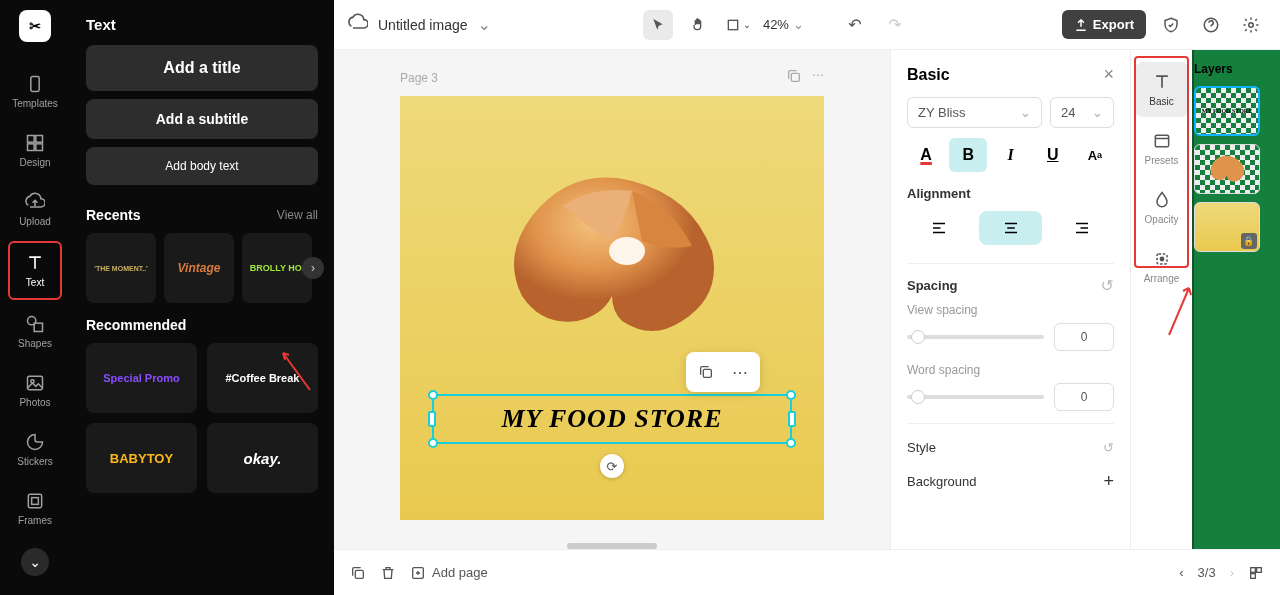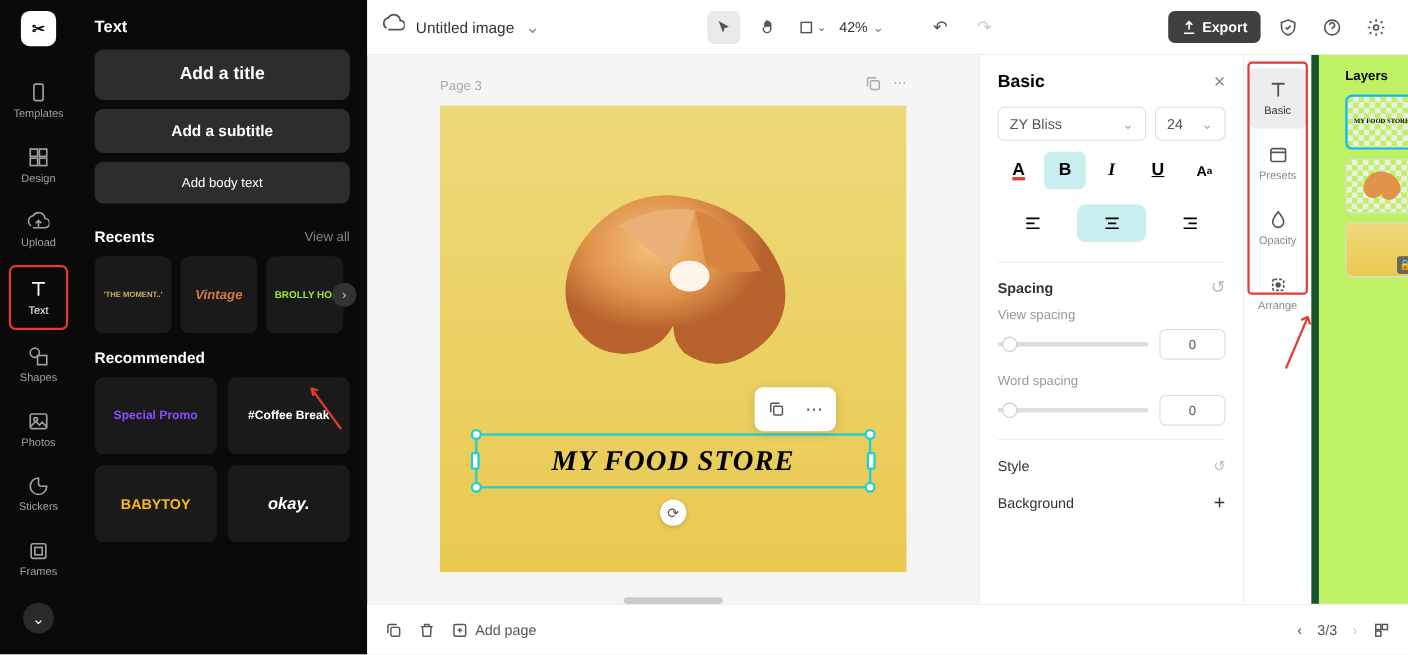--- a/index.html
+++ b/index.html
@@ -78,21 +78,21 @@
 .hr { height: 1px; background: #eee; margin: 8px 0; }
 .style-row { display: flex; justify-content: space-between; align-items: center; padding: 8px 0; font-size: 13px; color: #333; font-weight: 500; }
 
 .prop-tabs { width: 62px; background: #fff; border-left: 1px solid #eee; display: flex; flex-direction: column; align-items: center; padding-top: 10px; position: relative; }
 .prop-highlight { position: absolute; top: 6px; left: 3px; right: 3px; height: 212px; border: 2px solid #e53935; border-radius: 4px; pointer-events: none; }
 .prop-tab { display: flex; flex-direction: column; align-items: center; padding: 10px 0; width: 54px; font-size: 10px; color: #888; cursor: pointer; border-radius: 8px; margin: 2px 0; }
 .prop-tab.active { background: #ededed; color: #333; }
 .prop-tab svg, .prop-tab span.ic { margin-bottom: 4px; font-size: 18px; color: #555; }
 .prop-arrow { position: absolute; top: 230px; left: 30px; pointer-events: none; }
 
-.layers-panel { width: 88px; background: #bef264; border-left: 7px solid #14532d; padding: 12px 24px; }
+.layers-panel { width: 88px; background: #15803d; border-left: 2px solid #14532d; padding: 12px 0; }
 .layers-title { font-size: 12px; font-weight: 700; margin-bottom: 10px; }
 .layer-thumb { width: 66px; height: 50px; border-radius: 6px; border: 1px solid #ddd; margin-bottom: 8px; overflow: hidden; display: flex; align-items: center; justify-content: center; font-size: 6px; position: relative; }
 .layer-thumb.active { border: 2px solid #0fb5ff; }
 .layer-thumb.y { background: linear-gradient(180deg,#eed97a,#e9c94f); }
 .checker { background-image: linear-gradient(45deg,#eee 25%,transparent 25%),linear-gradient(-45deg,#eee 25%,transparent 25%),linear-gradient(45deg,transparent 75%,#eee 75%),linear-gradient(-45deg,transparent 75%,#eee 75%); background-size:10px 10px; background-position:0 0,0 5px,5px -5px,-5px 0; }
 .lock-badge { position: absolute; bottom: 2px; right: 2px; width: 16px; height: 16px; background: #666; border-radius: 3px; color: #fff; font-size: 9px; display:flex;align-items:center;justify-content:center; }
 
 .bottom-bar { height: 46px; background: #fff; border-top: 1px solid #eee; display: flex; align-items: center; padding: 0 16px; gap: 14px; }
 .bottom-bar .spacer { flex:1; }
 .bb-btn { color: #555; cursor: pointer; display: flex; align-items: center; gap: 6px; font-size: 13px; }
@@ -320,20 +320,21 @@
             <span style="color:#aaa;">⌄</span>
           </div>
       </div>
       <div class="fmt-row">
         <div class="fmt-btn" style="text-decoration:underline;text-decoration-color:#e53935;text-decoration-thickness:3px;">A</div>
         <div class="fmt-btn active">B</div>
         <div class="fmt-btn" style="font-style:italic;font-family:serif;">I</div>
         <div class="fmt-btn" style="text-decoration:underline;">U</div>
         <div class="fmt-btn" style="font-size:13px;">A<sub style="font-size:9px;">a</sub></div>
       </div>
+      <div class="rp-label">Alignment</div>
       <div class="align-row">
         <div class="align-btn">
             <svg width="18" height="18" viewBox="0 0 24 24" stroke="currentColor" stroke-width="2">
               <path d="M4 6h16M4 12h10M4 18h16"></path>
             </svg>
           </div>
         <div class="align-btn active">
             <svg width="18" height="18" viewBox="0 0 24 24" stroke="currentColor" stroke-width="2">
               <path d="M4 6h16M7 12h10M4 18h16"></path>
             </svg>

